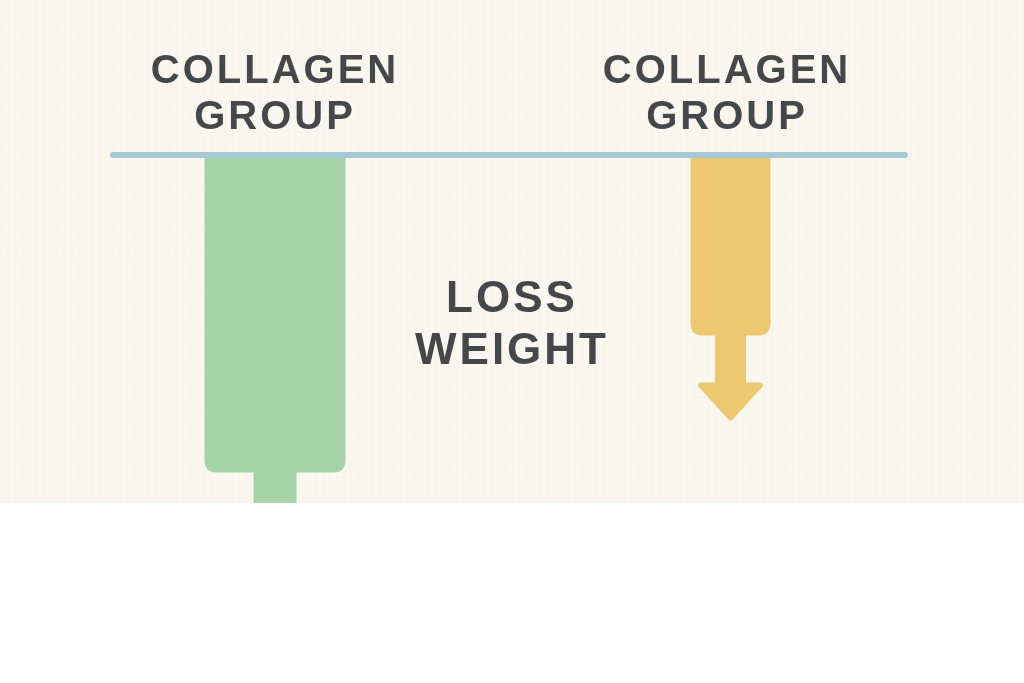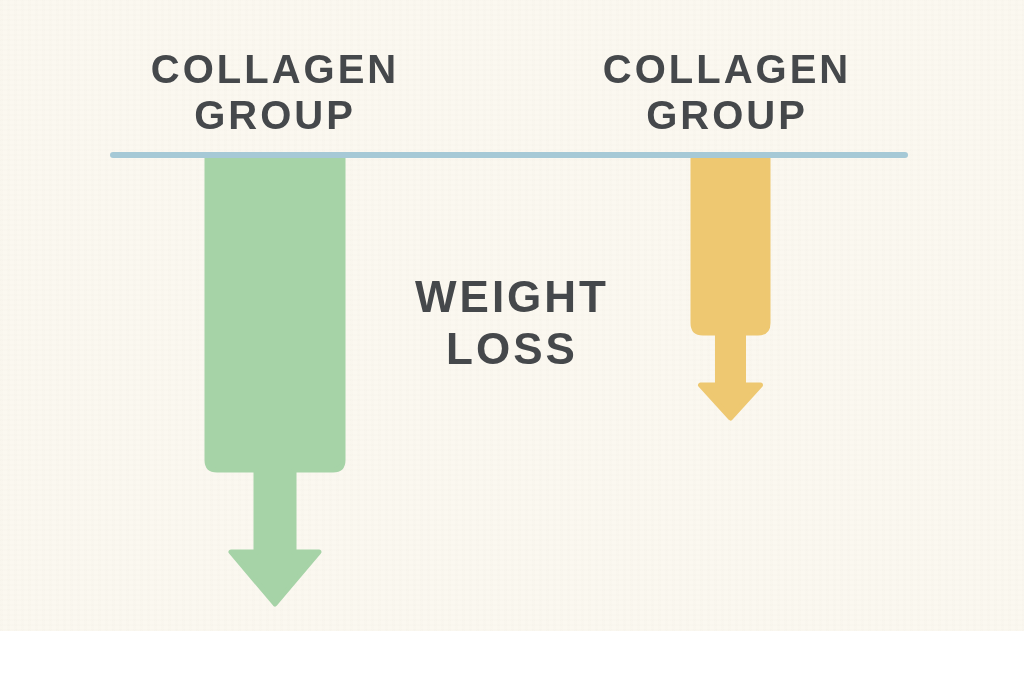--- a/index.html
+++ b/index.html
@@ -1,18 +1,18 @@
 <!DOCTYPE html>
 <html><head>
 <meta charset="utf-8">
 <style>
   html,body{margin:0;padding:0;}
   .canvas{
     position:relative;
-    width:1024px;height:631px;
+    width:1024px;height:503px;
     background:#fbf8f0;
     overflow:hidden;
     font-family:"Liberation Sans", sans-serif;
   }
   
   .canvas::after{
     content:"";
     position:absolute;inset:0;
     background:
       repeating-linear-gradient(0deg, rgba(120,110,90,0.012) 0 2px, rgba(255,255,255,0) 2px 5px),
@@ -73,17 +73,17 @@
   <div class="baseline" style="background: rgb(166, 201, 214);"></div>
 
   <svg class="arrow" width="136" height="448" viewBox="0 0 136 448" style="left: 207px;">
       <path d="M 0 0 H 136 V 304 Q 136 314 126 314 H 87 V 396 H 112 L 68 448 L 24 396 H 49 V 314 H 10 Q 0 314 0 304 Z" fill="#a6d3a7" stroke="#a6d3a7" stroke-width="5" stroke-linejoin="round"></path>
     </svg>
   <svg class="arrow" width="75" height="262" viewBox="0 0 75 262" style="left: 693px;">
       <path d="M 0 0 H 75 V 167 Q 75 177 65 177 H 50.5 V 229 H 67.5 L 37.5 262 L 7.5 229 H 24.5 V 177 H 10 Q 0 177 0 167 Z" fill="#eec871" stroke="#eec871" stroke-width="5" stroke-linejoin="round"></path>
     </svg>
 
   <div class="center-title">
+    <div>LOSS</div>
     <div>WEIGHT</div>
-    <div>LOSS</div>
   </div>
 
 </div>
 
 </body></html>

